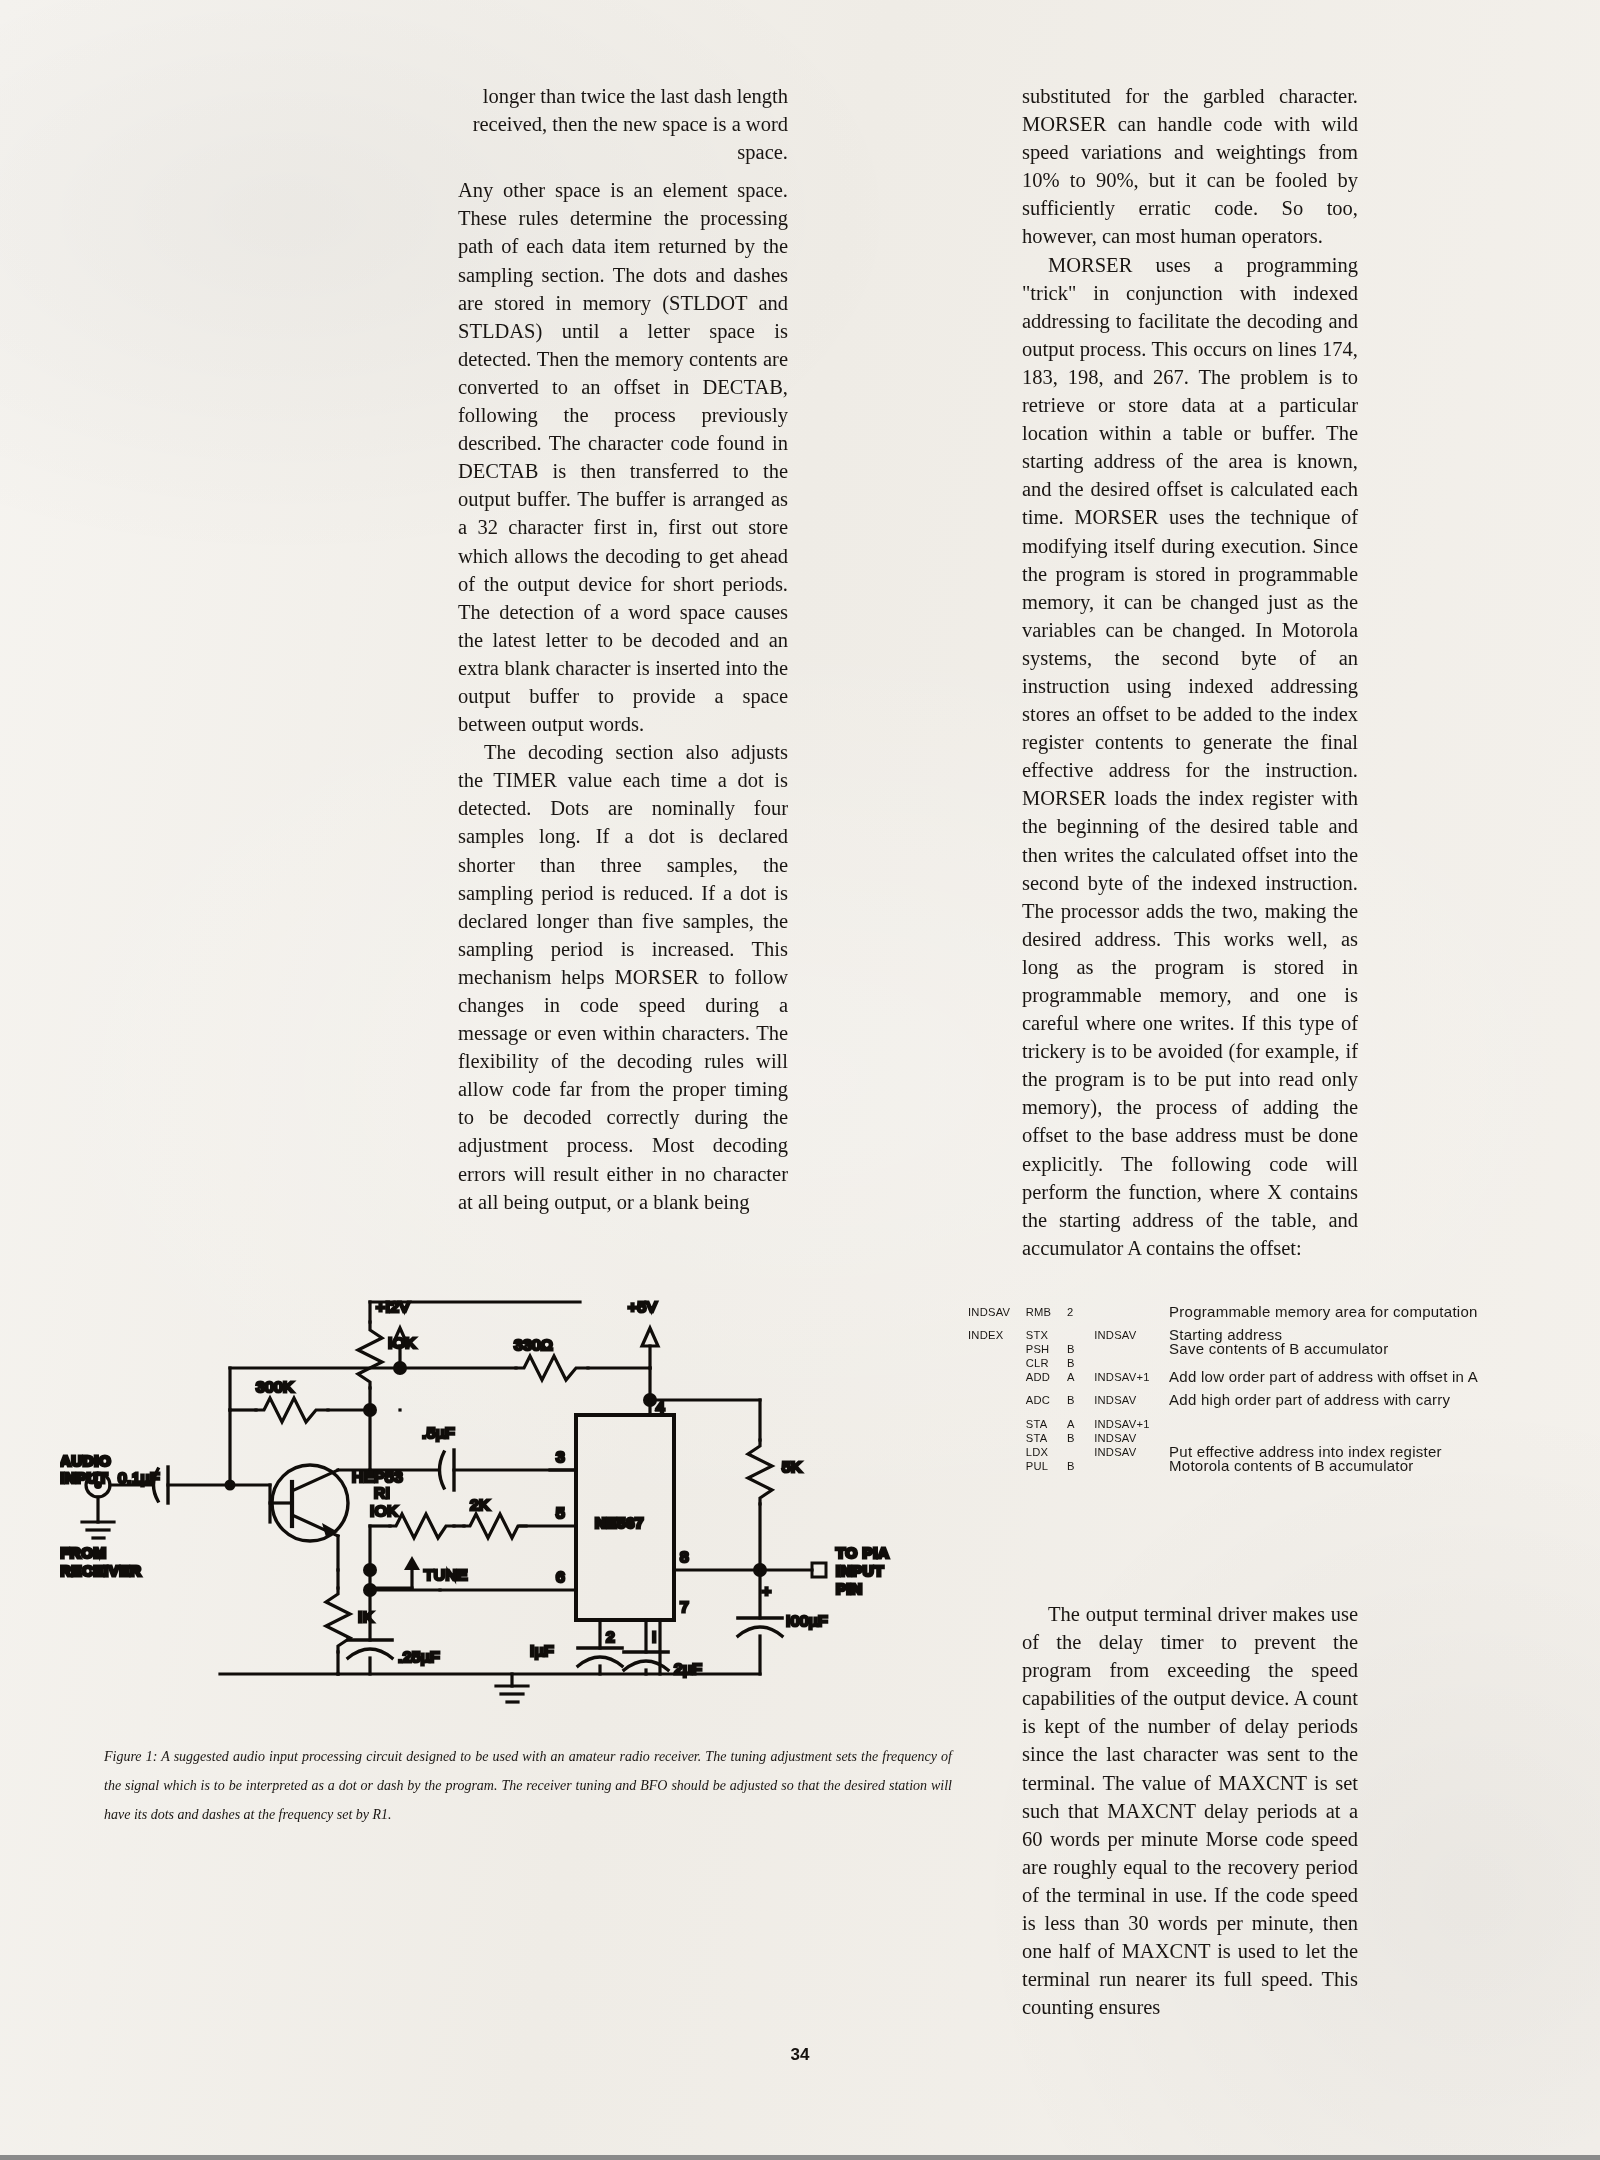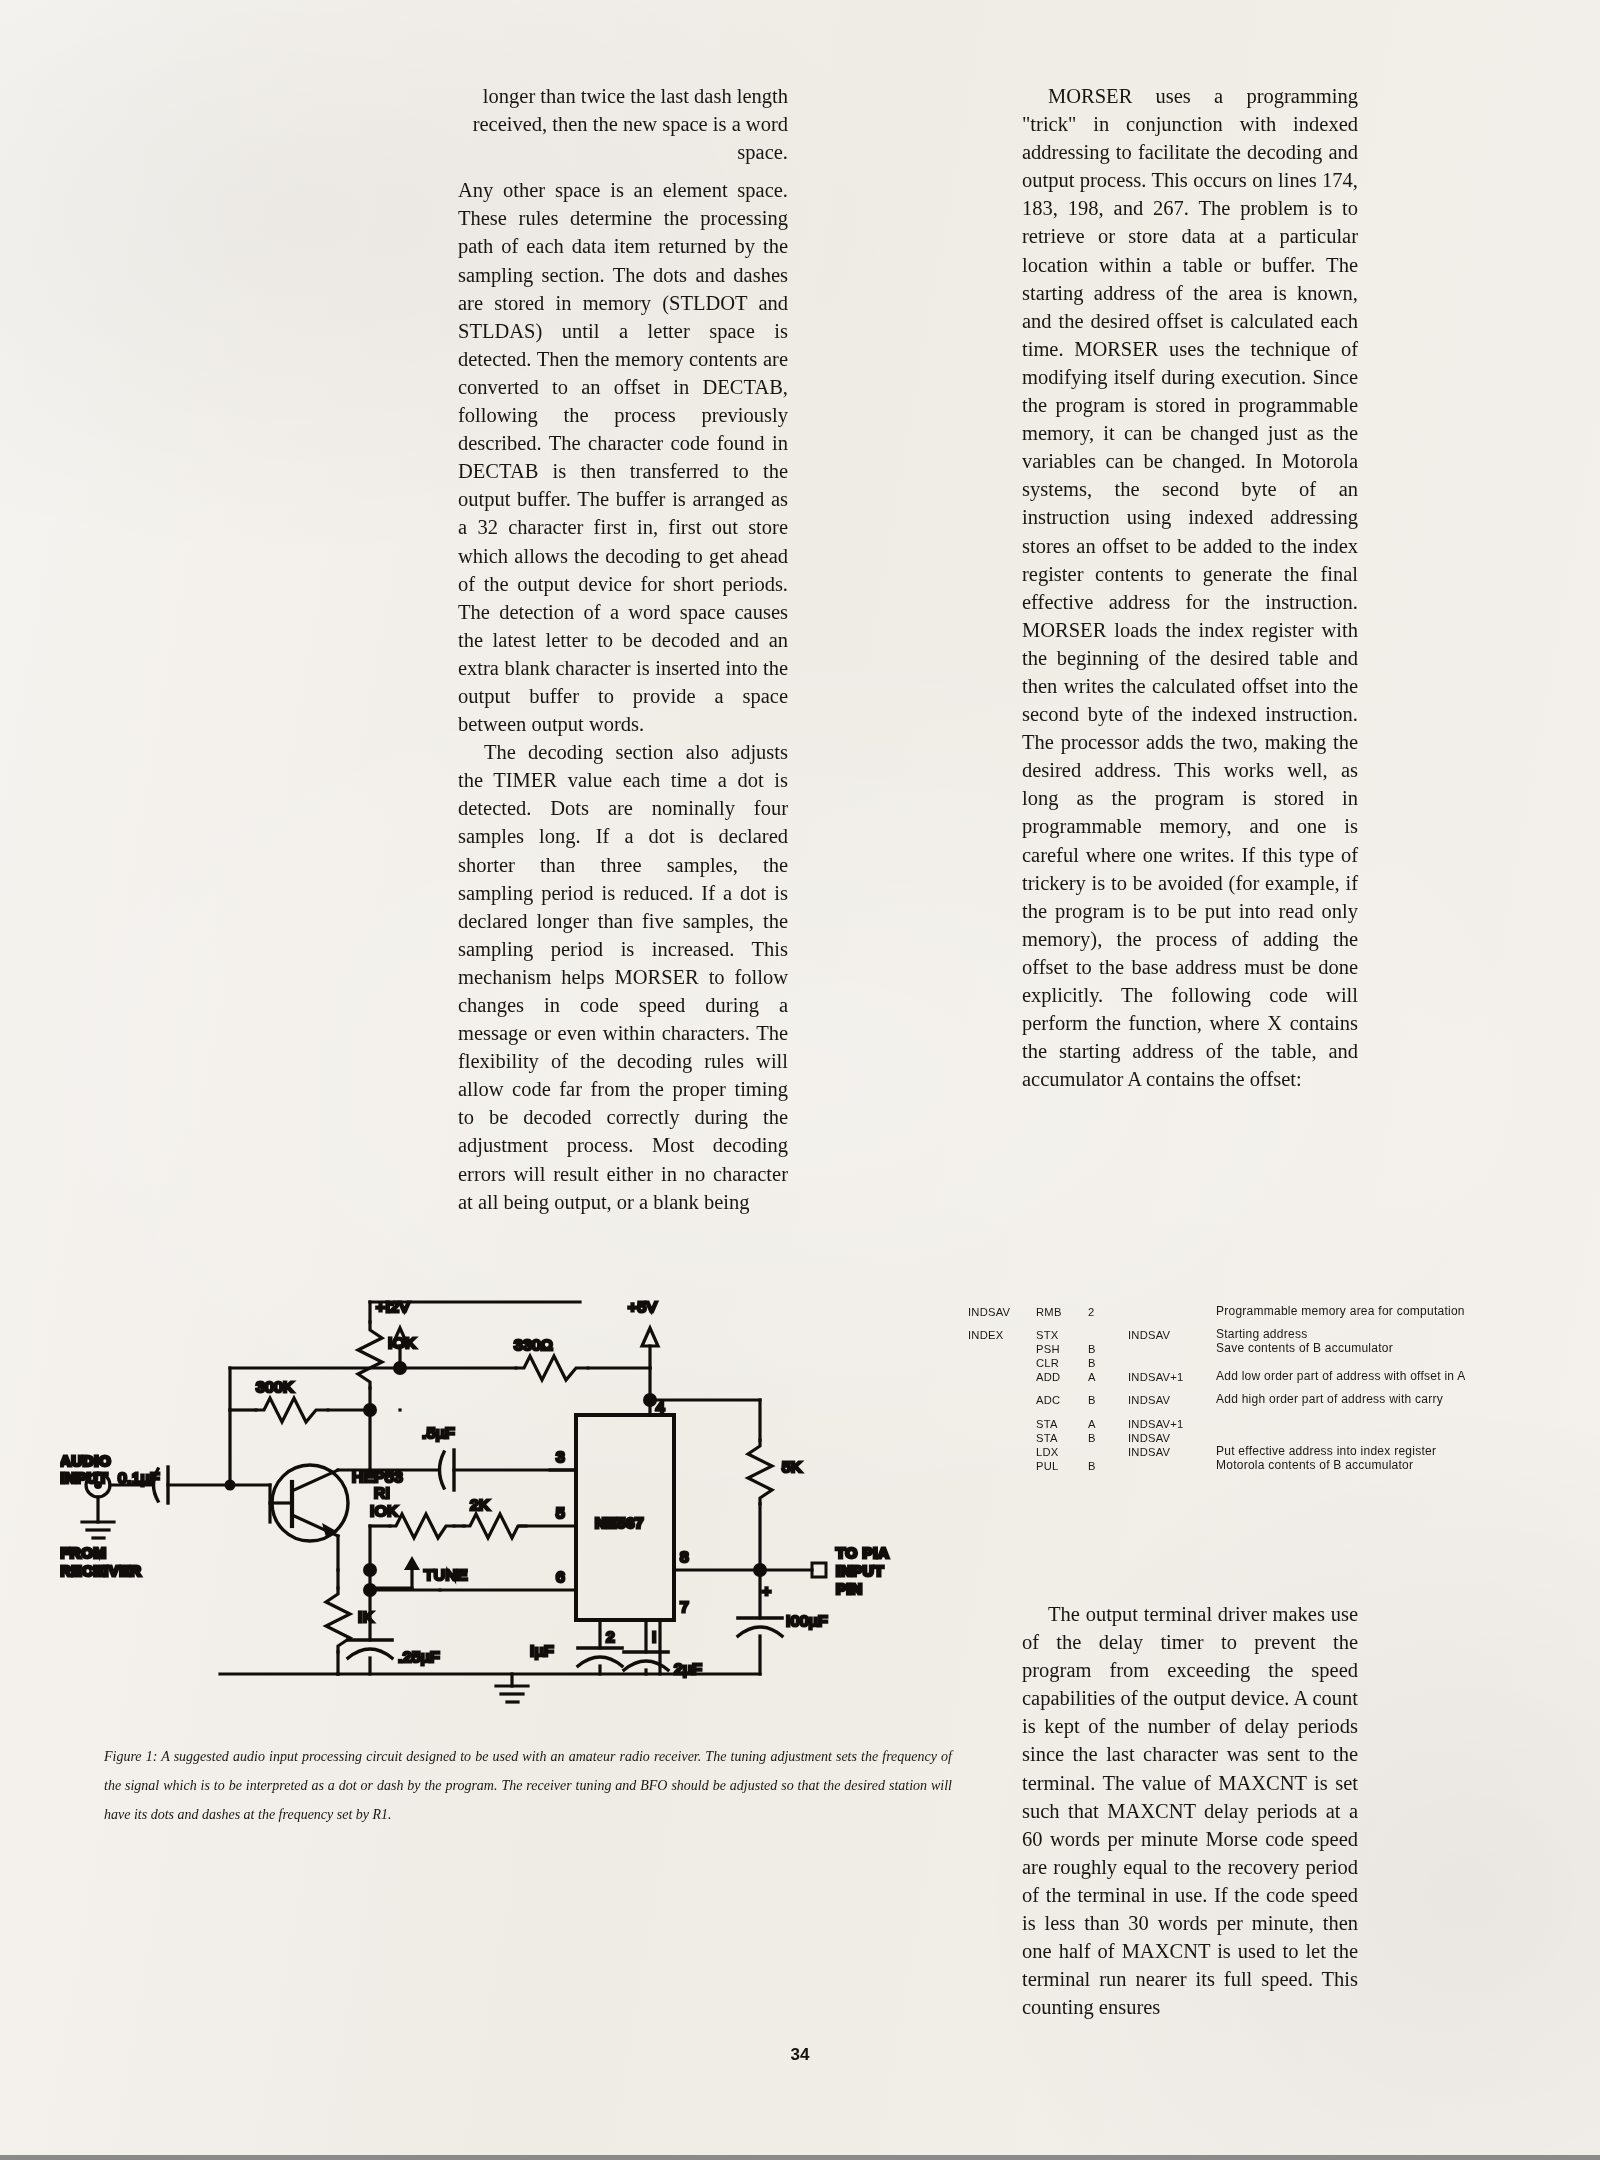--- a/index.html
+++ b/index.html
@@ -60,21 +60,21 @@
     line-height: 14.1px;
     color: #1a1714;
     letter-spacing: 0.25px;
   }
   .listing table { border-collapse: collapse; width: 100%; }
   .listing td { vertical-align: top; padding: 0; white-space: nowrap; }
   .lst-label { width: 68px; }
   .lst-op    { width: 52px; }
   .lst-acc   { width: 40px; }
   .lst-opr   { width: 88px; }
-  .lst-cmt   { white-space: normal; width: auto; font-size: 12px; line-height: 13.6px; }
+  .lst-cmt   { white-space: normal; width: auto; font-size: 15px; line-height: 13.6px; }
   .rowgap td { height: 9px; line-height: 9px; font-size: 0; }
 
   
   .caption {
     position: absolute;
     left: 104px;
     top: 1742px;
     width: 848px;
     font-family: "Liberation Serif", serif;
     font-style: italic;
@@ -119,20 +119,21 @@
 <div class="page">
 
   <div class="col col-left">
     <p class="rag-right">longer than twice the last dash length received, then the new space is a word space.</p>
     <p style="height:10px"></p>
     <p>Any other space is an element space. These rules determine the processing path of each data item returned by the sampling section. The dots and dashes are stored in memory (STLDOT and STLDAS) until a letter space is detected. Then the memory contents are converted to an offset in DECTAB, following the process previously described. The character code found in DECTAB is then transferred to the output buffer. The buffer is arranged as a 32 character first in, first out store which allows the decoding to get ahead of the output device for short periods. The detection of a word space causes the latest letter to be decoded and an extra blank character is inserted into the output buffer to provide a space between output words.</p>
     <p class="indent">The decoding section also adjusts the TIMER value each time a dot is detected. Dots are nominally four samples long. If a dot is declared shorter than three samples, the sampling period is reduced. If a dot is declared longer than five samples, the sampling period is increased. This mechanism helps MORSER to follow changes in code speed during a message or even within characters. The flexibility of the decoding rules will allow code far from the proper timing to be decoded correctly during the adjustment process. Most decoding errors will result either in no character at all being output, or a blank being</p>
   </div>
 
   <div class="col col-right">
+    <p>substituted for the garbled character. MORSER can handle code with wild speed variations and weightings from 10% to 90%, but it can be fooled by sufficiently erratic code. So too, however, can most human operators.</p>
     <p class="indent">MORSER uses a programming "trick" in conjunction with indexed addressing to facilitate the decoding and output process. This occurs on lines 174, 183, 198, and 267. The problem is to retrieve or store data at a particular location within a table or buffer. The starting address of the area is known, and the desired offset is calculated each time. MORSER uses the technique of modifying itself during execution. Since the program is stored in programmable memory, it can be changed just as the variables can be changed. In Motorola systems, the second byte of an instruction using indexed addressing stores an offset to be added to the index register contents to generate the final effective address for the instruction. MORSER loads the index register with the beginning of the desired table and then writes the calculated offset into the second byte of the indexed instruction. The processor adds the two, making the desired address. This works well, as long as the program is stored in programmable memory, and one is careful where one writes. If this type of trickery is to be avoided (for example, if the program is to be put into read only memory), the process of adding the offset to the base address must be done explicitly. The following code will perform the function, where X contains the starting address of the table, and accumulator A contains the offset:</p>
   </div>
 
   <div class="col col-right-lower">
     <p class="indent">The output terminal driver makes use of the delay timer to prevent the program from exceeding the speed capabilities of the output device. A count is kept of the number of delay periods since the last character was sent to the terminal. The value of MAXCNT is set such that MAXCNT delay periods at a 60 words per minute Morse code speed are roughly equal to the recovery period of the terminal in use. If the code speed is less than 30 words per minute, then one half of MAXCNT is used to let the terminal run nearer its full speed. This counting ensures</p>
   </div>
 
   <div class="listing">
     <table>
       <tbody id="listing-body">

